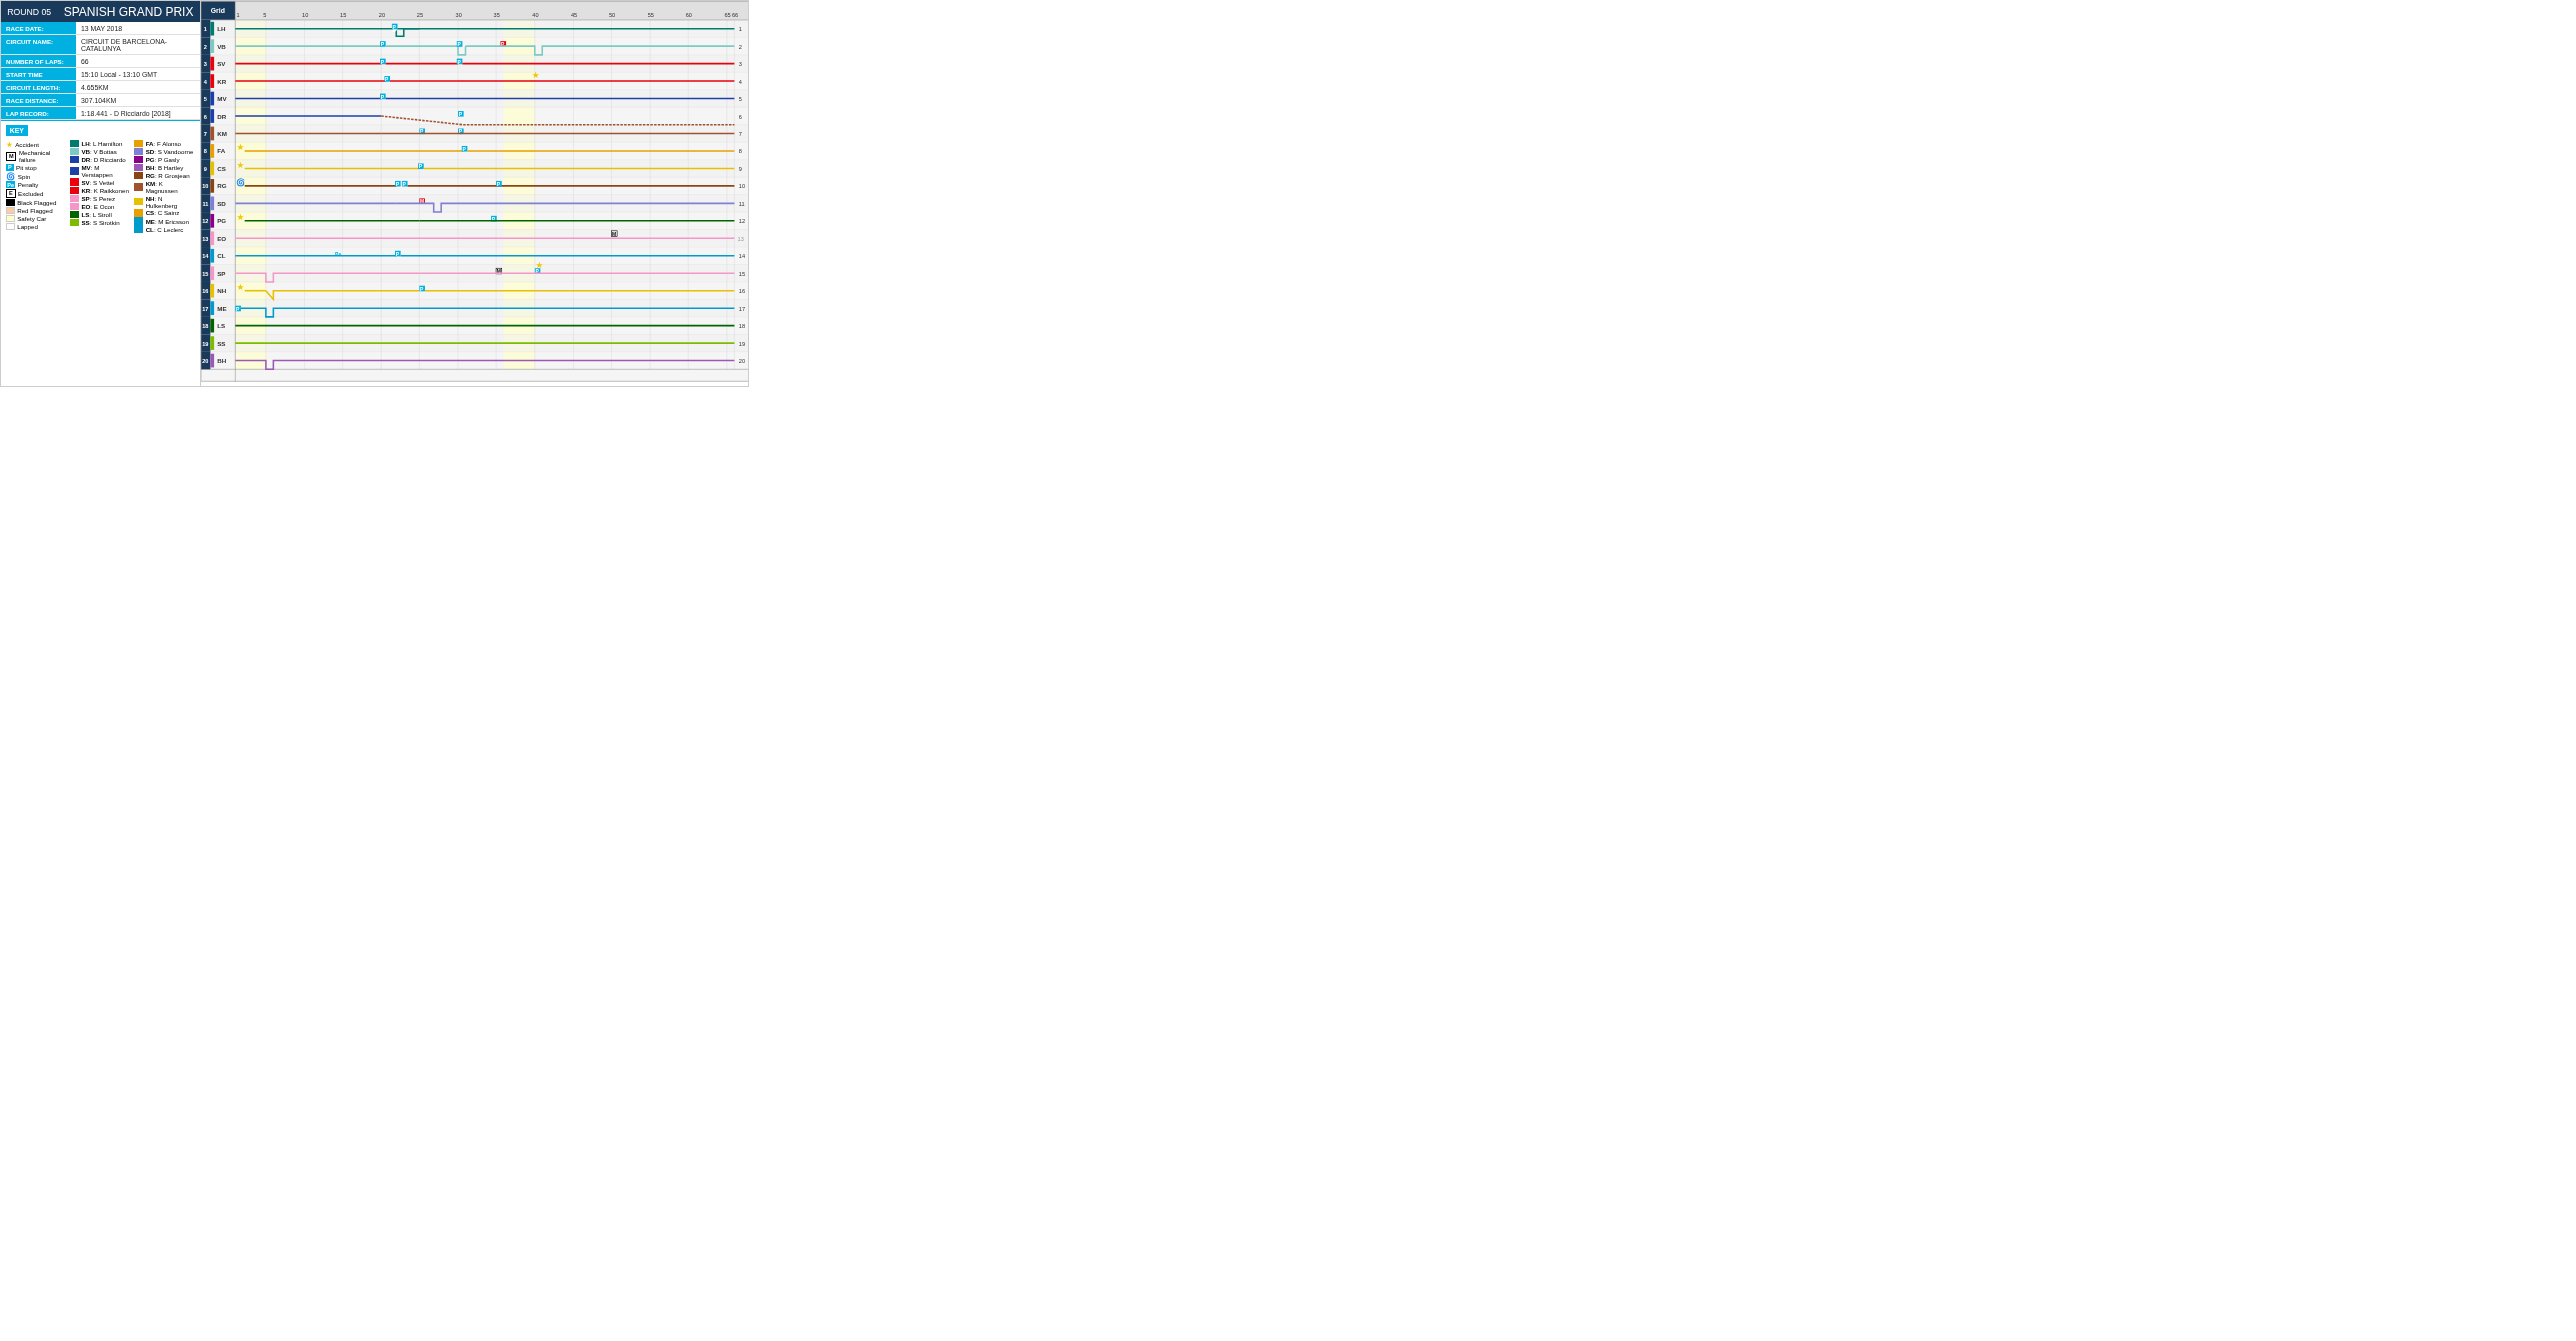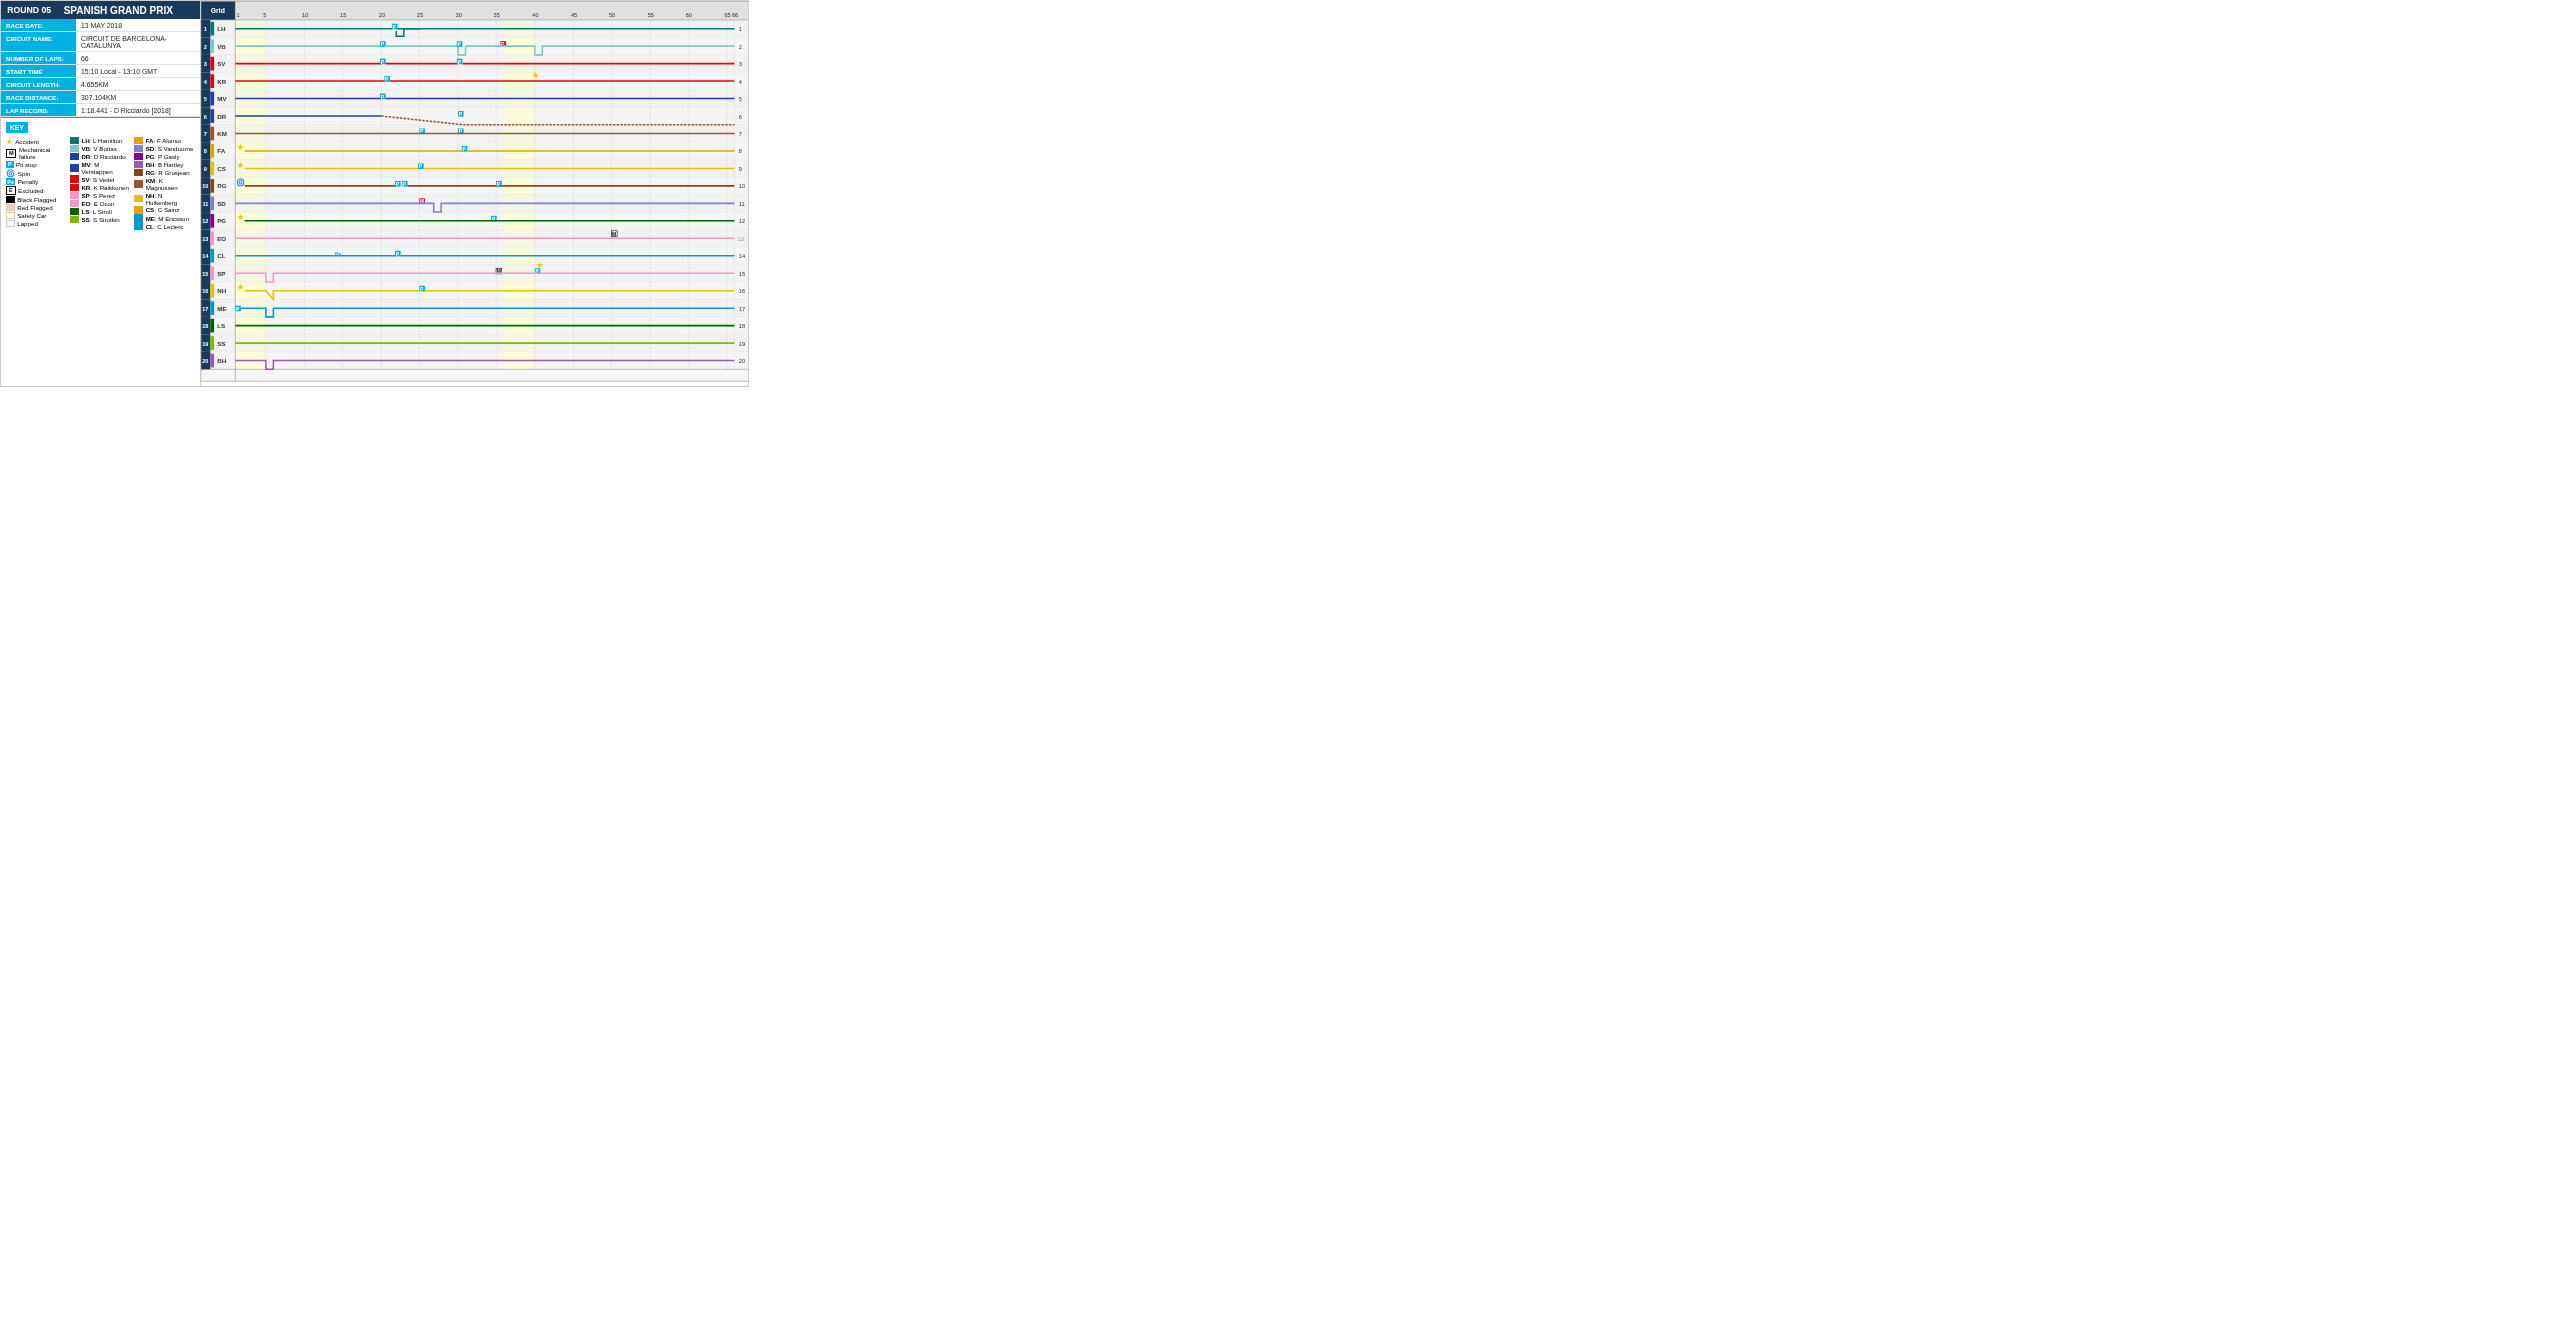--- a/index.html
+++ b/index.html
@@ -25,27 +25,27 @@
       padding: 3.7px 6.2px;
       font-weight: bold;
       font-size: 8px;
       display: flex;
       align-items: center;
       gap: 12.5px;
     }
     .round-badge {
       background: #1a3a5c;
       color: #fff;
-      font-weight: bold;
+      font-weight: normal;
       font-size: 8.7px;
     }
     .race-title {
       color: #fff;
-      font-size: 10px;
-      font-weight: bold;
+      font-size: 12px;
+      font-weight: normal;
     }
     .info-table {
       border-collapse: collapse;
       width: 100%;
     }
     .info-table tr td {
       padding: 2.5px 5px;
       border-bottom: 0.6px solid #e0e0e0;
       vertical-align: top;
     }

